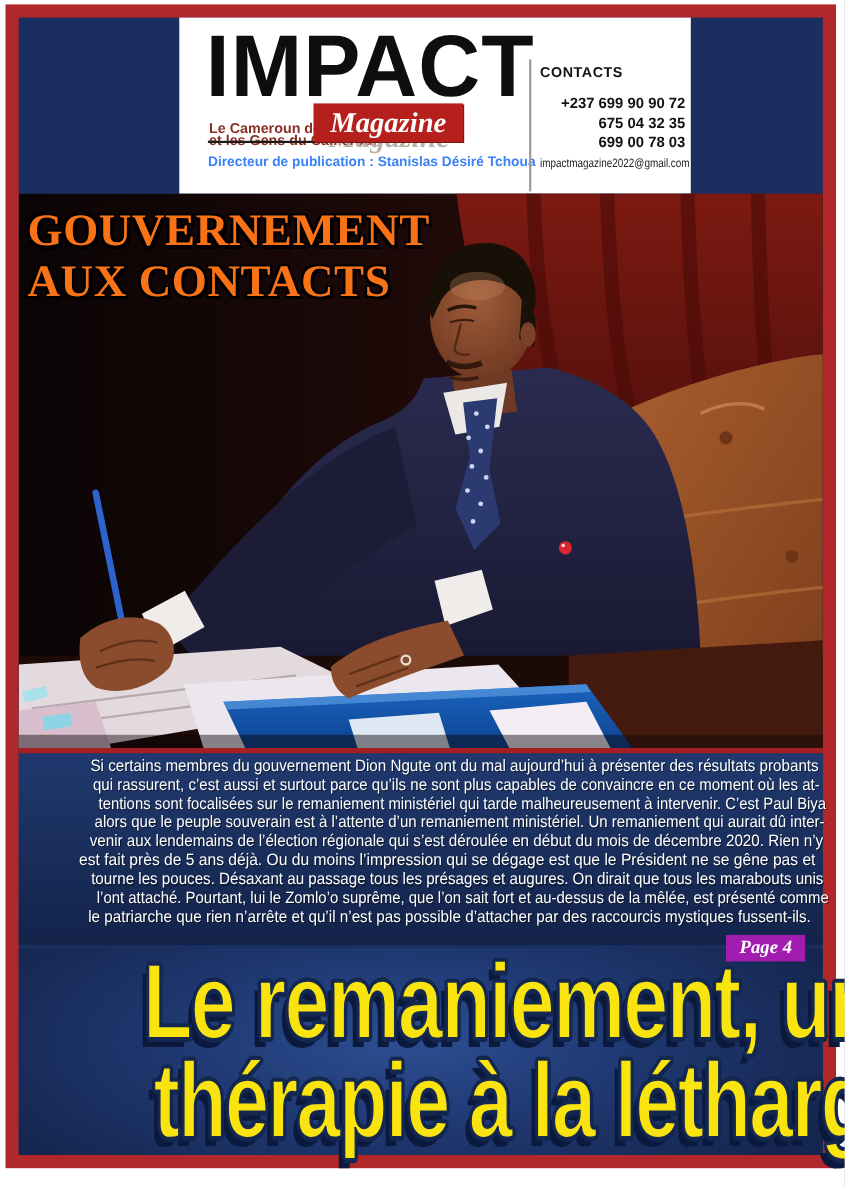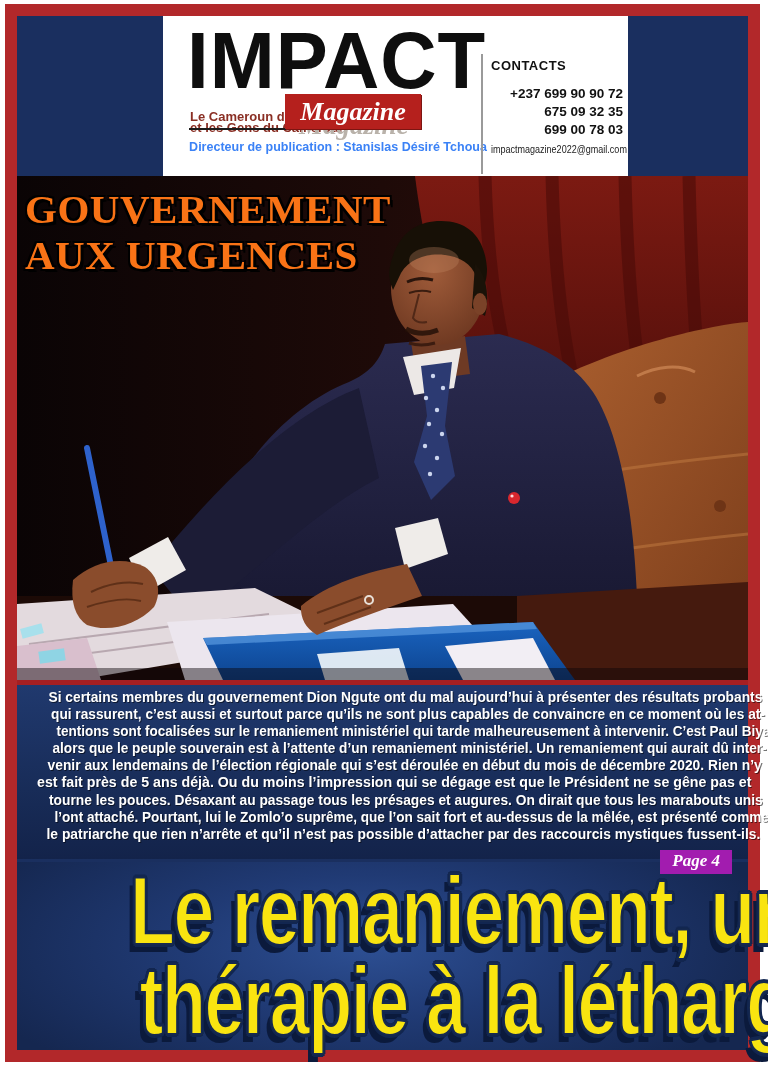--- a/index.html
+++ b/index.html
@@ -42,21 +42,21 @@
   .photo { position:absolute; left:0; top:160px; width:731px; height:504px; z-index:1; }
   .photo svg { width:100%; height:100%; display:block; }
 
   .photo-sep { position:absolute; left:0; top:664px; width:731px; height:5px; background:#a51f22; z-index:2; }
 
   
   .bodyband { position:absolute; left:0; top:669px; width:731px; height:174px; z-index:2;
     background:linear-gradient(180deg,#20396e 0%, #182c58 60%, #13234a 100%);
     padding-top:3px; text-align:center; }
   .bodyline { height:17.1px; line-height:17.1px; text-align:center; color:#ffffff;
-    font-size:15px; font-weight:bold; text-shadow:1px 1px 0 rgba(0,0,0,0.55); }
+    font-size:15px; font-weight:normal; text-shadow:1px 1px 0 rgba(0,0,0,0.55);padding-left:36px; }
 
   
   .page-badge { position:absolute; top:834px; right:16px; z-index:4; background:#a21caf;
     padding:1px 12px 3px 12px; }
   .page-badge span { font-family:"Liberation Serif", serif; font-style:italic; font-weight:bold;
     font-size:17px; color:#ffffff; }
 
   
   .headline { position:absolute; left:0; top:846px; width:731px; height:188px; z-index:3;
     padding-top:4px; text-align:center;
@@ -88,21 +88,21 @@
       <div class="logo-underline"></div>
       <div class="magazine-ghost">Magazine</div>
       <div class="magazine-box">
         <span>Magazine</span>
       </div>
       <div class="director-line">Directeur de publication : Stanislas Désiré Tchoua</div>
       <div class="contacts">
         <div class="contacts-heading">CONTACTS</div>
         <div class="contacts-phones">
           <div>+237 699 90 90 72</div>
-          <div>675 09 32 35</div>
+          <div>675 04 32 35</div>
           <div>699 00 78 03</div>
         </div>
         <div class="contacts-email fit-left" data-fit="136" style="transform: scaleX(0.8193);">impactmagazine2022@gmail.com</div>
       </div>
     </div>
 
     <div class="photo">
       <svg viewBox="0 0 731 504" preserveAspectRatio="none">
         <defs>
           <linearGradient id="gBg" x1="0" y1="0" x2="1" y2="0">
@@ -213,21 +213,21 @@
           <path d="M 56,404 C 76,386 104,379 128,391 C 141,400 145,416 137,431 C 120,449 92,457 70,449 Q 52,437 56,404 Z" fill="#8a4c2c"></path>
           <path d="M 74,416 C 90,408 110,404 126,408 M 70,431 C 88,425 108,421 124,425" stroke="#5f3018" stroke-width="2" fill="none"></path>
         </g>
 
         <rect x="0" y="492" width="731" height="12" fill="rgba(10,5,8,0.45)"></rect>
       </svg>
     </div>
 
     <div class="overline">
       <div><span class="fit-left" data-fit="400">GOUVERNEMENT</span></div>
-      <div><span class="fit-left" data-fit="400">AUX URGENCES</span></div>
+      <div><span class="fit-left" data-fit="400">AUX CONTACTS</span></div>
     </div>
 
     <div class="photo-sep"></div>
 
     <div class="bodyband">
       <div class="bodyline"><span data-fit="714" style="transform: scaleX(0.9189);">Si certains membres du gouvernement Dion Ngute ont du mal aujourd’hui à présenter des résultats probants</span></div>
       <div class="bodyline"><span data-fit="714" style="transform: scaleX(0.913);">qui rassurent, c’est aussi et surtout parce qu’ils ne sont plus capables de convaincre en ce moment où les at-</span></div>
       <div class="bodyline"><span data-fit="714" style="transform: scaleX(0.9004);">tentions sont focalisées sur le remaniement ministériel qui tarde malheureusement à intervenir. C’est Paul Biya</span></div>
       <div class="bodyline"><span data-fit="714" style="transform: scaleX(0.9096);">alors que le peuple souverain est à l’attente d’un remaniement ministériel. Un remaniement qui aurait dû inter-</span></div>
       <div class="bodyline"><span data-fit="714" style="transform: scaleX(0.9213);">venir aux lendemains de l’élection régionale qui s’est déroulée en début du mois de décembre 2020. Rien n’y</span></div>

